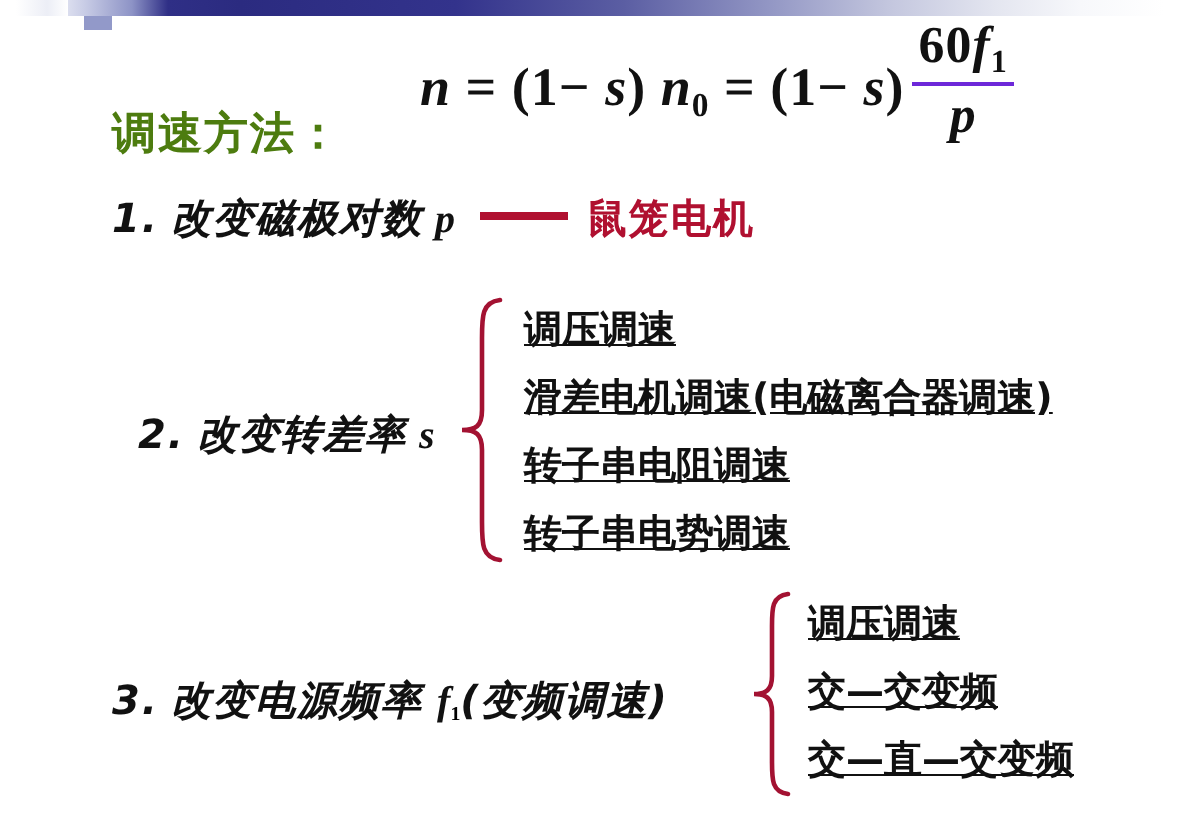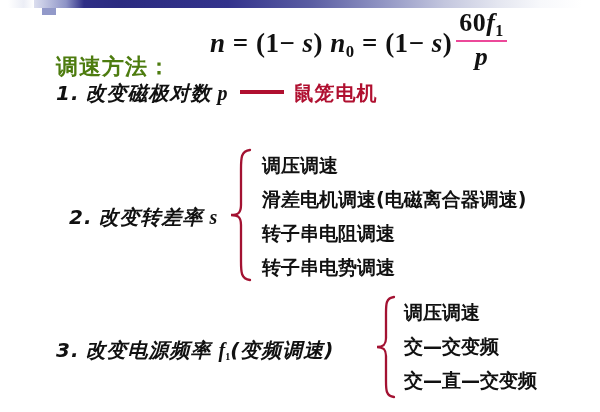--- a/index.html
+++ b/index.html
@@ -77,21 +77,21 @@
   .frac {
     display: inline-block;
     vertical-align: -0.50em;
     text-align: center;
     line-height: 1.06;
     margin-left: 4px;
   }
   .frac .num {
     display: block;
     padding: 0 3px 1px 3px;
-    border-bottom: 2px solid #ec4899;
+    border-bottom: 2px solid #6d28d9;
     font-size: 0.96em;
   }
   .frac .den {
     display: block;
     padding-top: 1px;
     font-size: 0.96em;
   }
 
   
   #title {
@@ -102,21 +102,21 @@
     font-size: 22px;
     font-weight: bold;
     color: #4d7c0f;
     letter-spacing: 1px;
   }
 
   
   #item1 {
     position: absolute;
     left: 56px;
-    top: 80px;
+    top: 96px;
     white-space: nowrap;
   }
   .lead {
     font-family: "DejaVu Sans", sans-serif;
     font-size: 20px;
     font-weight: bold;
     color: #111111;
     font-style: italic;
     letter-spacing: 1px;
   }
@@ -163,20 +163,21 @@
     top: 148px;
   }
   .sub-item {
     font-family: "DejaVu Sans", sans-serif;
     font-size: 19px;
     font-weight: bold;
     color: #111111;
     line-height: 34px;
     white-space: nowrap;
     letter-spacing: 0px;
+    text-decoration: underline;
   }
 
   
   #item3-label {
     position: absolute;
     left: 56px;
     top: 337px;
     white-space: nowrap;
   }
   #brace3 {

